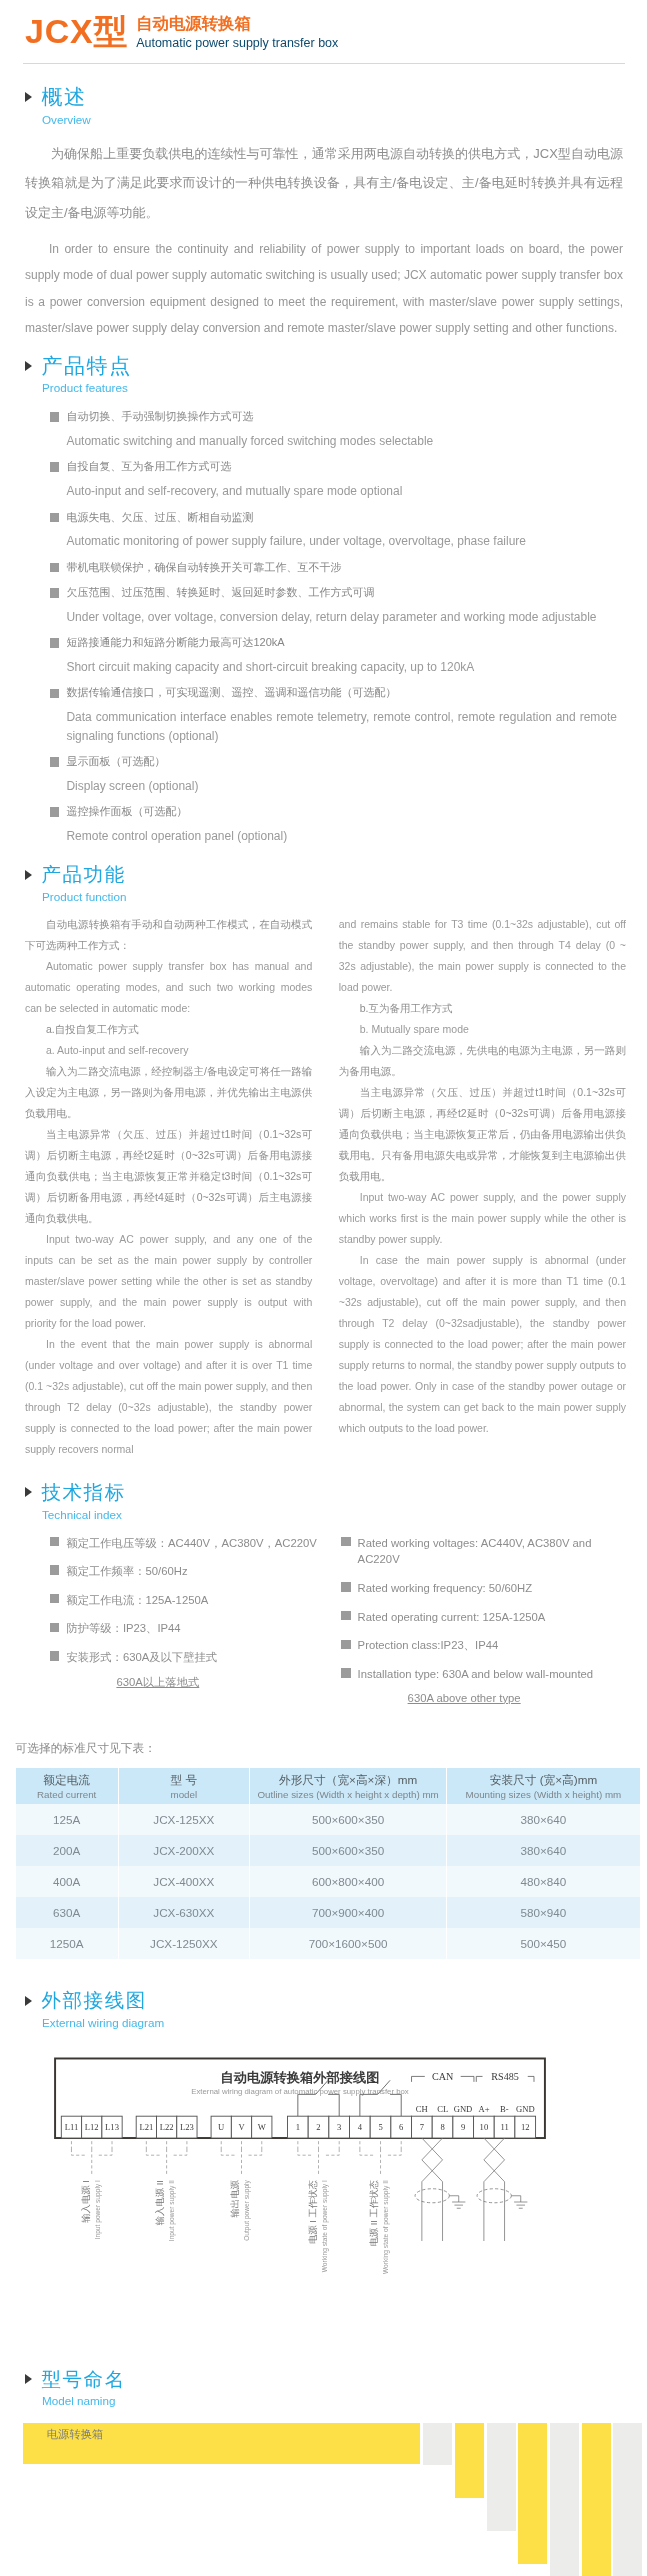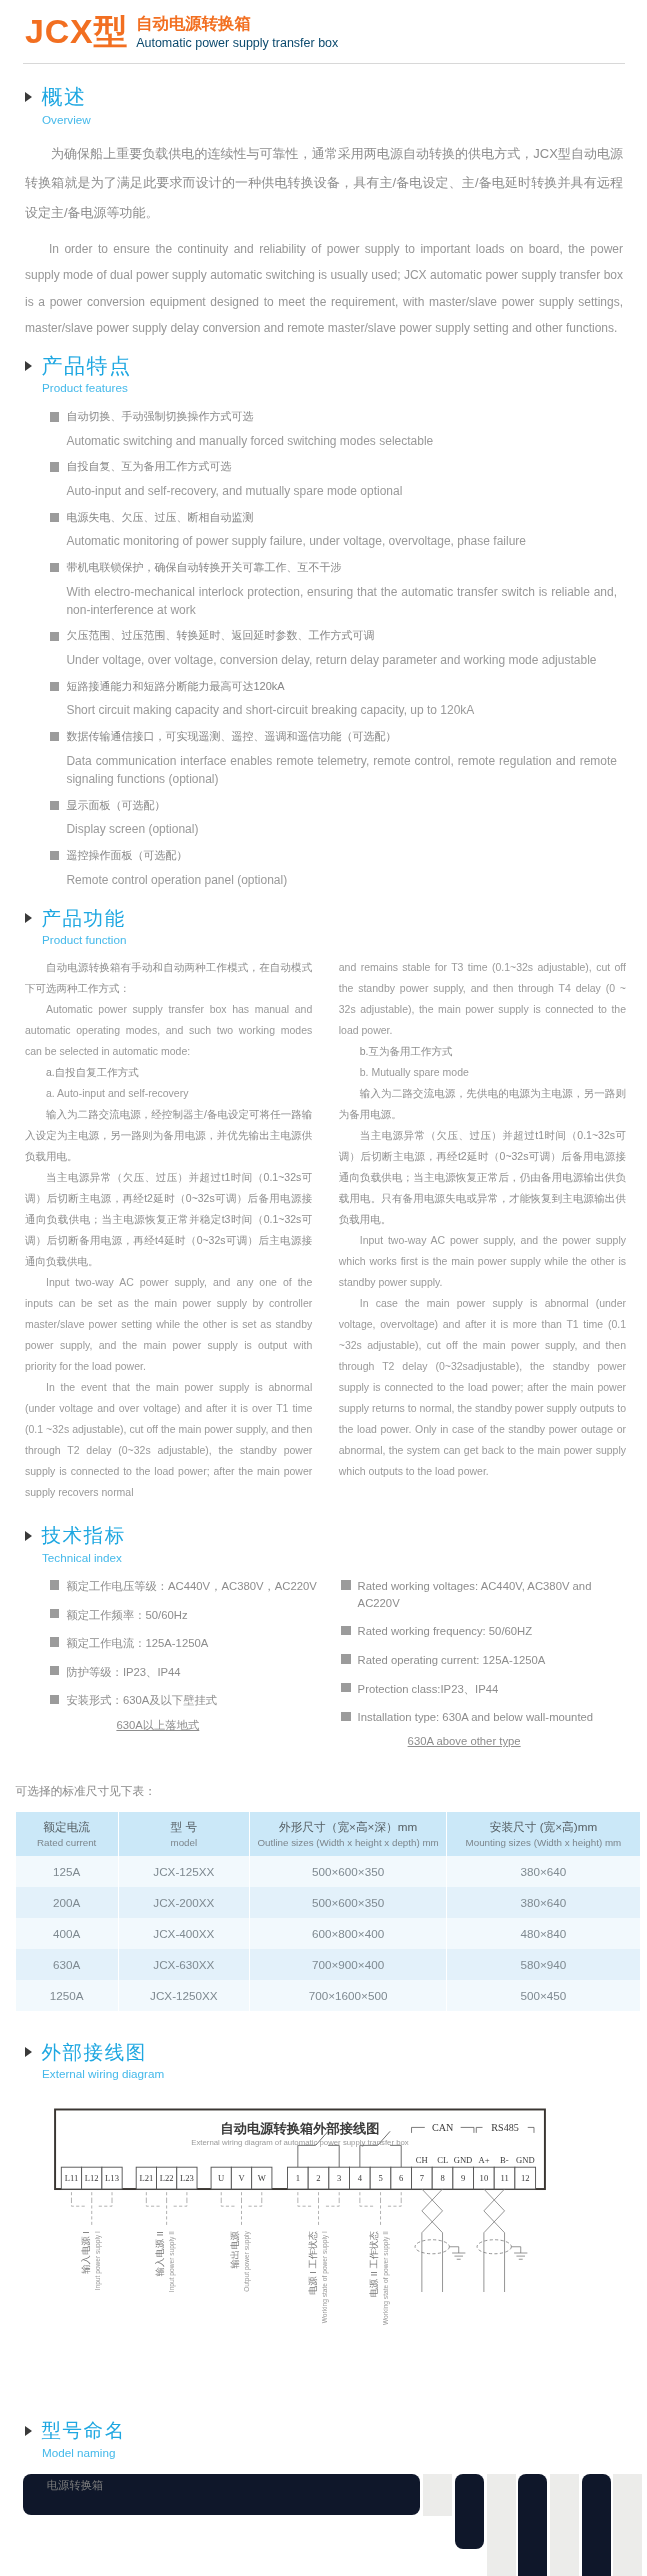--- a/index.html
+++ b/index.html
@@ -52,38 +52,38 @@
   .tsub span { padding-left:50px;text-decoration:underline; }
 
   
   .tbl-intro { margin:28px 0 0 15.6px; }
   .tbl-intro .i-zh { font-size:11.7px; color:#8a8a8a; }
   .tbl-intro .i-en { font-size:10.5px; color:#9a9a9a; margin-top:4.7px; }
   table.sizes { border-collapse:separate; border-spacing:0; table-layout:fixed;
                 margin:12.5px 0 0 15.6px; width:624px; }
   table.sizes th, table.sizes td { border-right:1.6px solid #ffffff; text-align:center; vertical-align:middle; }
   table.sizes th:last-child, table.sizes td:last-child { border-right:none; }
-  table.sizes thead th { background:#cbe8f8; height:44px; }
+  table.sizes thead th { background:#cbe8f8; height:36px; }
   .h-zh { font-size:11.7px; color:#555e63; font-weight:normal; display:block; }
   .h-en { font-size:9.8px; color:#7d868c; font-weight:normal; display:block; margin-top:1.6px; }
   table.sizes tbody td { height:31px; font-size:11.7px; color:#7f8a91; }
   table.sizes tbody tr:nth-child(odd) td { background:#f2f9fd; }
   table.sizes tbody tr:nth-child(even) td { background:#e3f1fa; }
 
   
   .wiring-wrap { margin:17px 0 0 50px; }
   .wd-serif { font-family:"Liberation Serif", serif; }
 
   
   .ladder { position:relative; margin:15.6px 0 0 23.4px; width:617px; height:272px; }
   .strip { position:absolute; top:0; width:29px; }
   .lrow { position:absolute; left:0; padding:3.9px 0 0 23.4px; }
   .lrow .r-zh { font-size:11.3px; color:#7c7c7c; }
   .lrow .r-zh b { font-weight:normal; font-size:10px; color:#8d8d8d; margin-left:7.8px; }
-  .c-blue { background:#0f172a;border-radius:8px; }
+  .c-blue { background:#fde047; }
   .c-gray { background:#ececea; }
 </style>
 </head>
 <body>
 
 <div class="page">
 
   <div class="hdr">
     <div class="hdr-model">JCX型</div>
     <div class="hdr-right">
@@ -132,21 +132,20 @@
           <span class="sq"></span>
           <span>电源失电、欠压、过压、断相自动监测</span>
         </div>
       <div class="feat-en">Automatic monitoring of power supply failure, under voltage, overvoltage, phase failure</div>
     </div>
     <div class="feat">
       <div class="feat-zh">
           <span class="sq"></span>
           <span>带机电联锁保护，确保自动转换开关可靠工作、互不干涉</span>
         </div>
-      <div class="feat-en">With electro-mechanical interlock protection, ensuring that the automatic transfer switch is reliable and, non-interference at work</div>
     </div>
     <div class="feat">
       <div class="feat-zh">
           <span class="sq"></span>
           <span>欠压范围、过压范围、转换延时、返回延时参数、工作方式可调</span>
         </div>
       <div class="feat-en">Under voltage, over voltage, conversion delay, return delay parameter and working mode adjustable</div>
     </div>
     <div class="feat">
       <div class="feat-zh">

